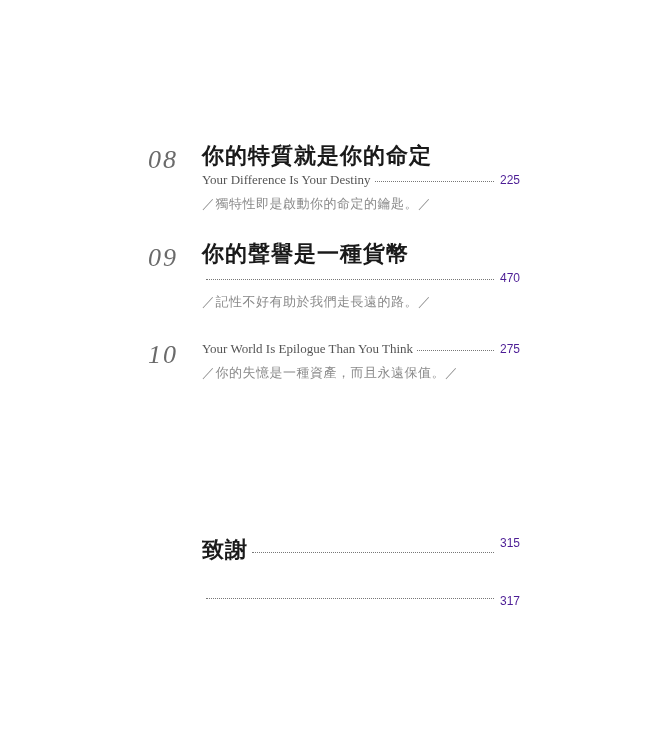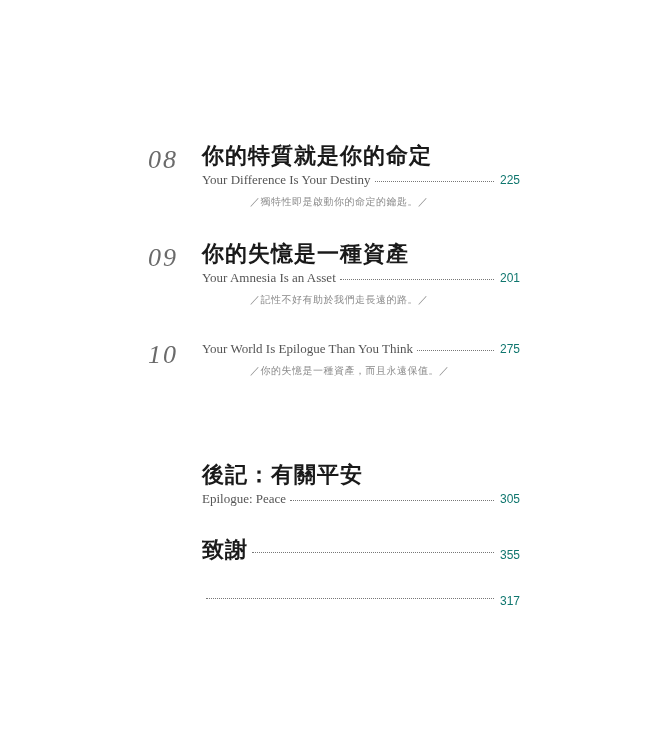--- a/index.html
+++ b/index.html
@@ -67,40 +67,39 @@
       border-bottom: 1px dotted #777;
       margin: 0 6px 3px 4px;
       height: 1px;
       align-self: flex-end;
       position: relative;
       top: -4px;
     }
     .page-no {
       font-family: "Liberation Sans", "DejaVu Sans", sans-serif;
       font-size: 12px;
-      color: #0f766e;
+      color: #4c1d95;
       white-space: nowrap;
     }
     .subtitle-zh {
       font-family: Liberation Sans, sans-serif;
-      font-size: 10px;
+      font-size: 13px;
       color: #8a8a8a;
       margin-top: 6px;
       letter-spacing: 0.5px;
       white-space: nowrap;
-      margin-left: 48px;
     }
     .back-entry {
       position: absolute;
       left: 202px;
       width: 318px;
     }
     .back-inline {
       display: flex;
-      align-items: flex-end;
+      align-items: flex-start;
     }
     .back-inline .title-zh {
       flex: none;
     }
     .back-inline .leader {
       top: -6px;
     }
   </style>
 </head>
 <body>
@@ -116,55 +115,46 @@
         <span class="leader"></span>
         <span class="page-no">225</span>
       </div>
       <div class="subtitle-zh">／獨特性即是啟動你的命定的鑰匙。／</div>
     </div>
   </div>
 
   <div class="chapter" style="top:224px;">
     <div class="chap-num">09</div>
     <div class="chap-body">
-      <div class="title-zh">你的失憶是一種資產</div>
+      <div class="title-zh">你的聲譽是一種貨幣</div>
       <div class="entry-line">
-        <span class="title-en">Your Amnesia Is an Asset</span>
         <span class="leader"></span>
-        <span class="page-no">201</span>
+        <span class="page-no">470</span>
       </div>
       <div class="subtitle-zh">／記性不好有助於我們走長遠的路。／</div>
     </div>
   </div>
 
   <div class="chapter" style="top:321px;">
     <div class="chap-num">10</div>
     <div class="chap-body">
       <div class="entry-line">
         <span class="title-en">Your World Is Epilogue Than You Think</span>
         <span class="leader"></span>
         <span class="page-no">275</span>
       </div>
       <div class="subtitle-zh">／你的失憶是一種資產，而且永遠保值。／</div>
     </div>
   </div>
 
-  <div class="back-entry" style="top:445px;">
-    <div class="title-zh">後記：有關平安</div>
-    <div class="entry-line">
-      <span class="title-en">Epilogue: Peace</span>
-      <span class="leader"></span>
-      <span class="page-no">305</span>
-    </div>
-  </div>
 
   <div class="back-entry back-inline" style="top:520px;">
     <span class="title-zh">致謝</span>
     <span class="leader"></span>
-    <span class="page-no">355</span>
+    <span class="page-no">315</span>
   </div>
 
   <div class="back-entry back-inline" style="top:578px;">
     <span class="leader"></span>
     <span class="page-no">317</span>
   </div>
 
 </div>
 
 </body></html>

